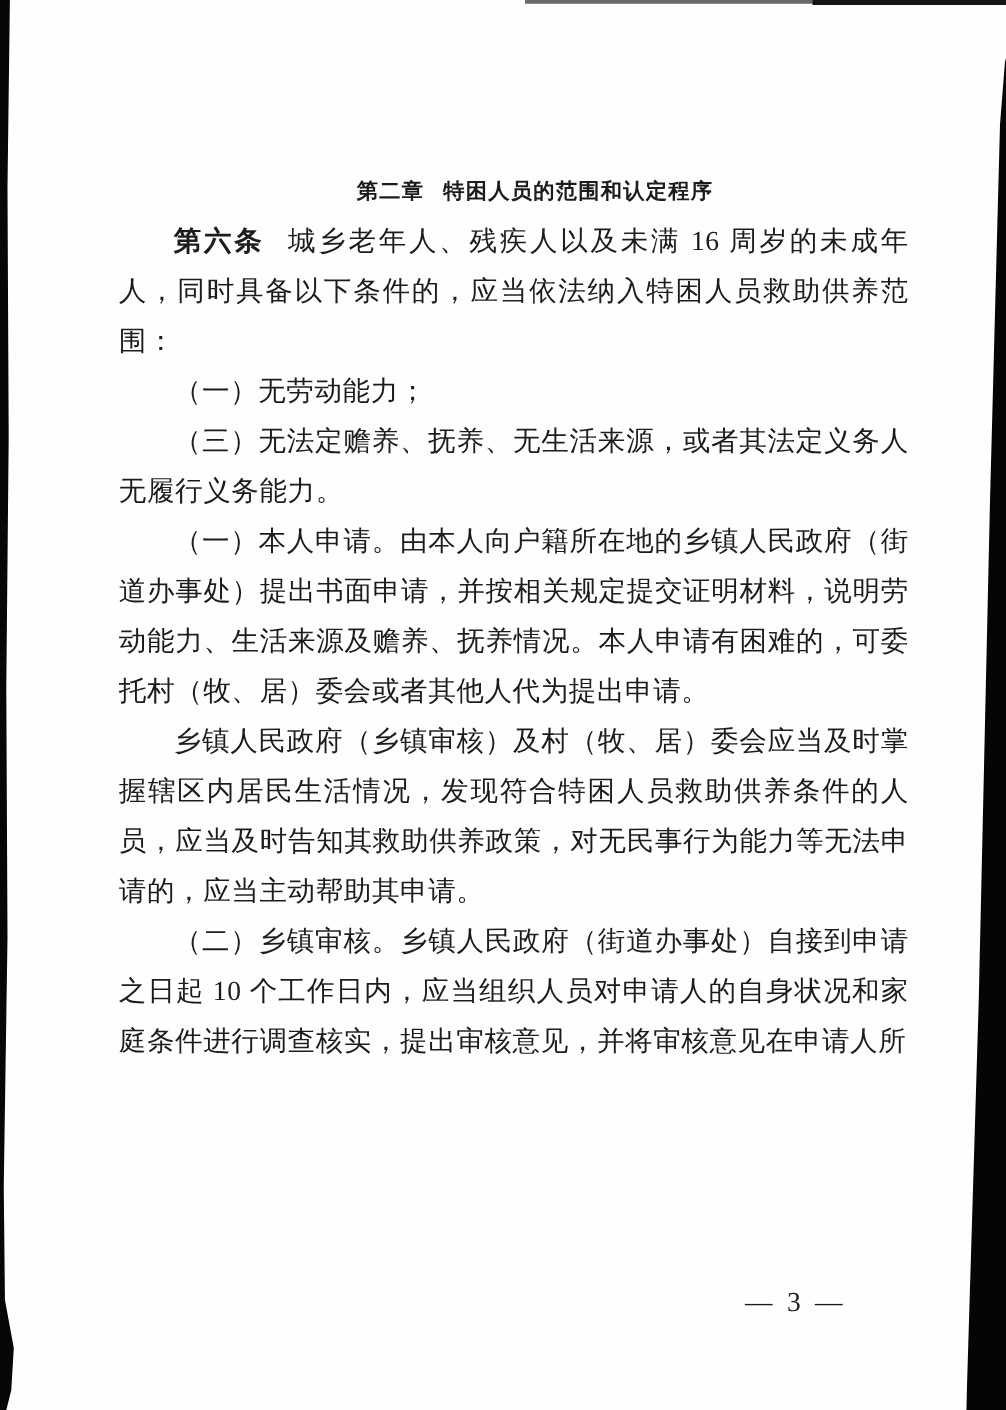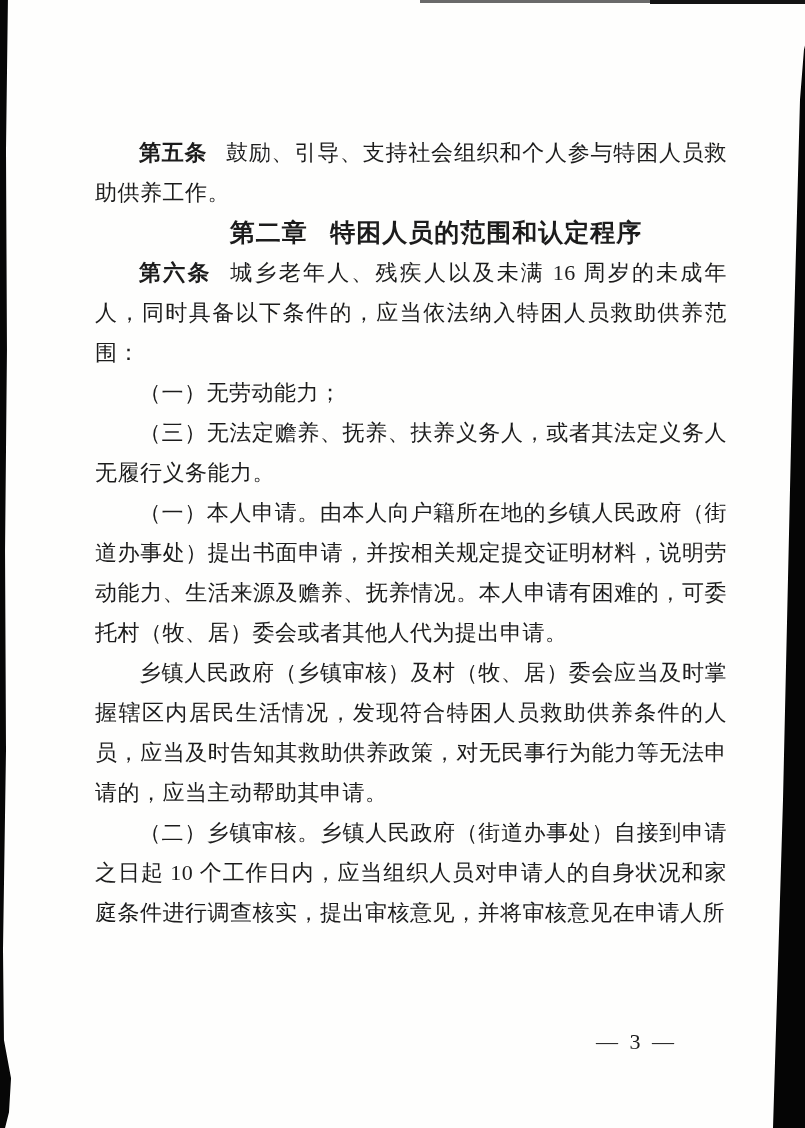--- a/index.html
+++ b/index.html
@@ -62,21 +62,21 @@
   }
   .lead {
     font-weight: 700;
     margin-right: 0.85em;
   }
   .chapter-heading {
     margin: 20px 0 22px 0;
     text-align: center;
     text-indent: 0;
     font-weight: 700;
-    font-size: 25px;
+    font-size: 17px;
     letter-spacing: 1px;
   }
   .chapter-heading .chapter-label {
     margin-right: 0.9em;
   }
   .page-number {
     position: absolute;
     top: 1029px;
     left: 596px;
     font-size: 22px;
@@ -89,30 +89,29 @@
 
 <div class="page">
 
   <div class="scan-edge-left"></div>
   <div class="scan-edge-right"></div>
   <div class="scan-edge-top-gray"></div>
   <div class="scan-edge-top-black"></div>
 
   <div class="text-block">
 
-    <p><span class="lead">第五条</span><span>鼓励、引导、支持社会组织和个人参与特困人员救助供养工作。</span></p>
 
     <p class="chapter-heading"><span class="chapter-label">第二章</span><span>特困人员的范围和认定程序</span></p>
 
     <p><span class="lead">第六条</span><span>城乡老年人、残疾人以及未满 16 周岁的未成年人，同时具备以下条件的，应当依法纳入特困人员救助供养范围：</span></p>
 
     <p>（一）无劳动能力；</p>
 
 
-    <p>（三）无法定赡养、抚养、扶养义务人，或者其法定义务人无履行义务能力。</p>
+    <p>（三）无法定赡养、抚养、无生活来源，或者其法定义务人无履行义务能力。</p>
 
 
     <p>（一）本人申请。由本人向户籍所在地的乡镇人民政府（街道办事处）提出书面申请，并按相关规定提交证明材料，说明劳动能力、生活来源及赡养、抚养情况。本人申请有困难的，可委托村（牧、居）委会或者其他人代为提出申请。</p>
 
     <p>乡镇人民政府（乡镇审核）及村（牧、居）委会应当及时掌握辖区内居民生活情况，发现符合特困人员救助供养条件的人员，应当及时告知其救助供养政策，对无民事行为能力等无法申请的，应当主动帮助其申请。</p>
 
     <p>（二）乡镇审核。乡镇人民政府（街道办事处）自接到申请之日起 10 个工作日内，应当组织人员对申请人的自身状况和家庭条件进行调查核实，提出审核意见，并将审核意见在申请人所</p>
 
   </div>
 

